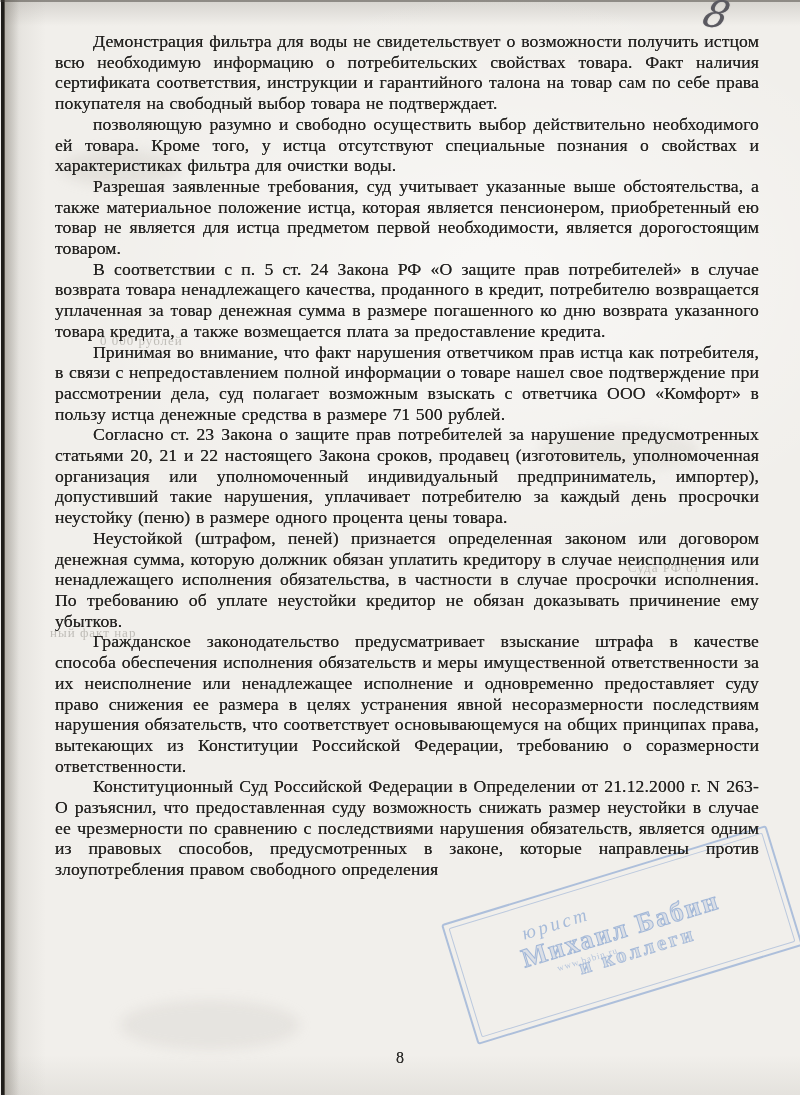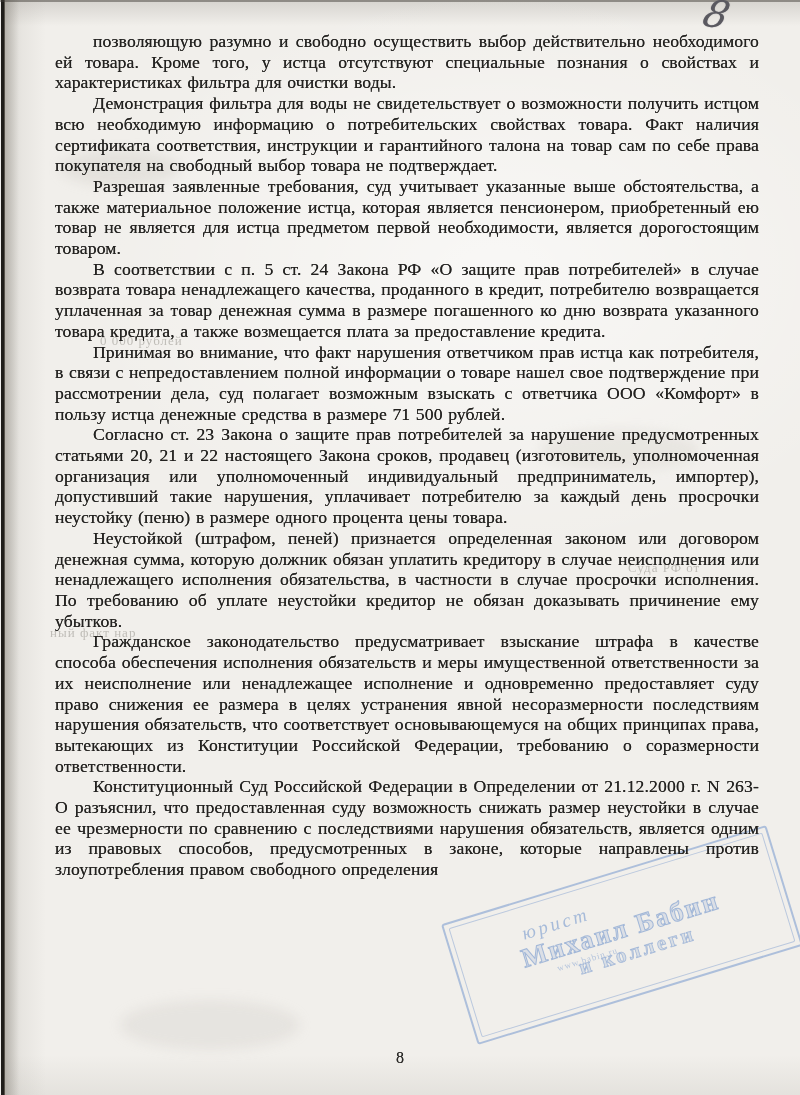--- a/index.html
+++ b/index.html
@@ -101,22 +101,22 @@
   <div class="ghost" style="left:50px;top:625px;">ный факт нар</div>
 
   <div class="stamp">
     <div class="stamp-line-small">юрист</div>
     <div class="stamp-line-name">Михаил Бабин</div>
     <div class="stamp-line-sub">и коллеги</div>
     <div class="stamp-url">www.babin.ru</div>
   </div>
 
   <div class="body-text">
+    <p>Демонстрация фильтра для воды не свидетельствует о возможности получить истцом всю необходимую информацию о потребительских свойствах товара. Факт наличия сертификата соответствия, инструкции и гарантийного талона на товар сам по себе права покупателя на свободный выбор товара не подтверждает.</p>
     <p>позволяющую разумно и свободно осуществить выбор действительно необходимого ей товара. Кроме того, у истца отсутствуют специальные познания о свойствах и характеристиках фильтра для очистки воды.</p>
-    <p>Демонстрация фильтра для воды не свидетельствует о возможности получить истцом всю необходимую информацию о потребительских свойствах товара. Факт наличия сертификата соответствия, инструкции и гарантийного талона на товар сам по себе права покупателя на свободный выбор товара не подтверждает.</p>
     <p>Разрешая заявленные требования, суд учитывает указанные выше обстоятельства, а также материальное положение истца, которая является пенсионером, приобретенный ею товар не является для истца предметом первой необходимости, является дорогостоящим товаром.</p>
     <p>В соответствии с п. 5 ст. 24 Закона РФ «О защите прав потребителей» в случае возврата товара ненадлежащего качества, проданного в кредит, потребителю возвращается уплаченная за товар денежная сумма в размере погашенного ко дню возврата указанного товара кредита, а также возмещается плата за предоставление кредита.</p>
     <p>Принимая во внимание, что факт нарушения ответчиком прав истца как потребителя, в связи с непредоставлением полной информации о товаре нашел свое подтверждение при рассмотрении дела, суд полагает возможным взыскать с ответчика ООО «Комфорт» в пользу истца денежные средства в размере 71 500 рублей.</p>
     <p>Согласно ст. 23 Закона о защите прав потребителей за нарушение предусмотренных статьями 20, 21 и 22 настоящего Закона сроков, продавец (изготовитель, уполномоченная организация или уполномоченный индивидуальный предприниматель, импортер), допустивший такие нарушения, уплачивает потребителю за каждый день просрочки неустойку (пеню) в размере одного процента цены товара.</p>
     <p>Неустойкой (штрафом, пеней) признается определенная законом или договором денежная сумма, которую должник обязан уплатить кредитору в случае неисполнения или ненадлежащего исполнения обязательства, в частности в случае просрочки исполнения. По требованию об уплате неустойки кредитор не обязан доказывать причинение ему убытков.</p>
     <p>Гражданское законодательство предусматривает взыскание штрафа в качестве способа обеспечения исполнения обязательств и меры имущественной ответственности за их неисполнение или ненадлежащее исполнение и одновременно предоставляет суду право снижения ее размера в целях устранения явной несоразмерности последствиям нарушения обязательств, что соответствует основывающемуся на общих принципах права, вытекающих из Конституции Российской Федерации, требованию о соразмерности ответственности.</p>
     <p>Конституционный Суд Российской Федерации в Определении от 21.12.2000 г. N 263-О разъяснил, что предоставленная суду возможность снижать размер неустойки в случае ее чрезмерности по сравнению с последствиями нарушения обязательств, является одним из правовых способов, предусмотренных в законе, которые направлены против злоупотребления правом свободного определения</p>
   </div>
 
   <div class="footer-page-num">8</div>

